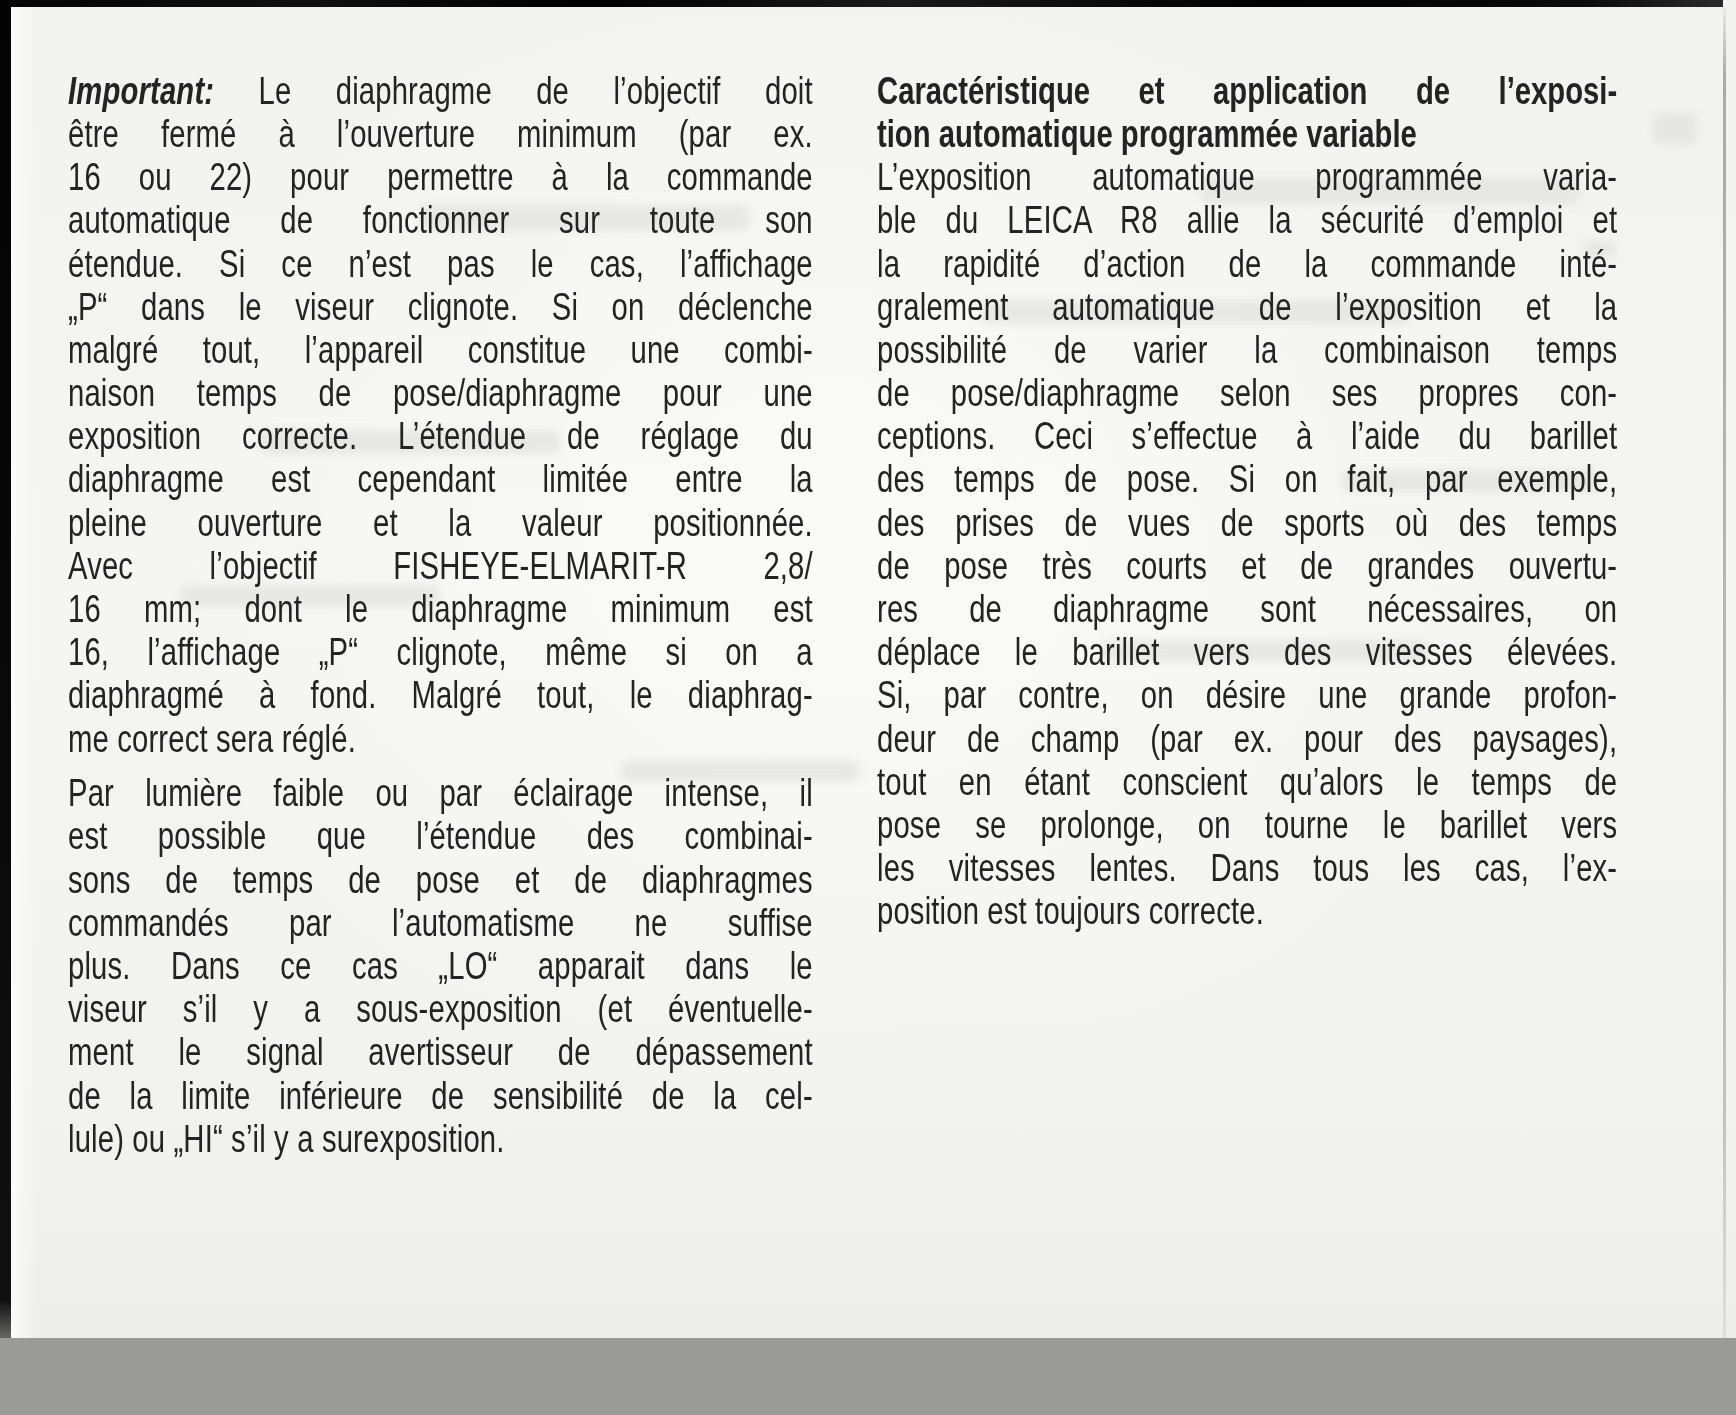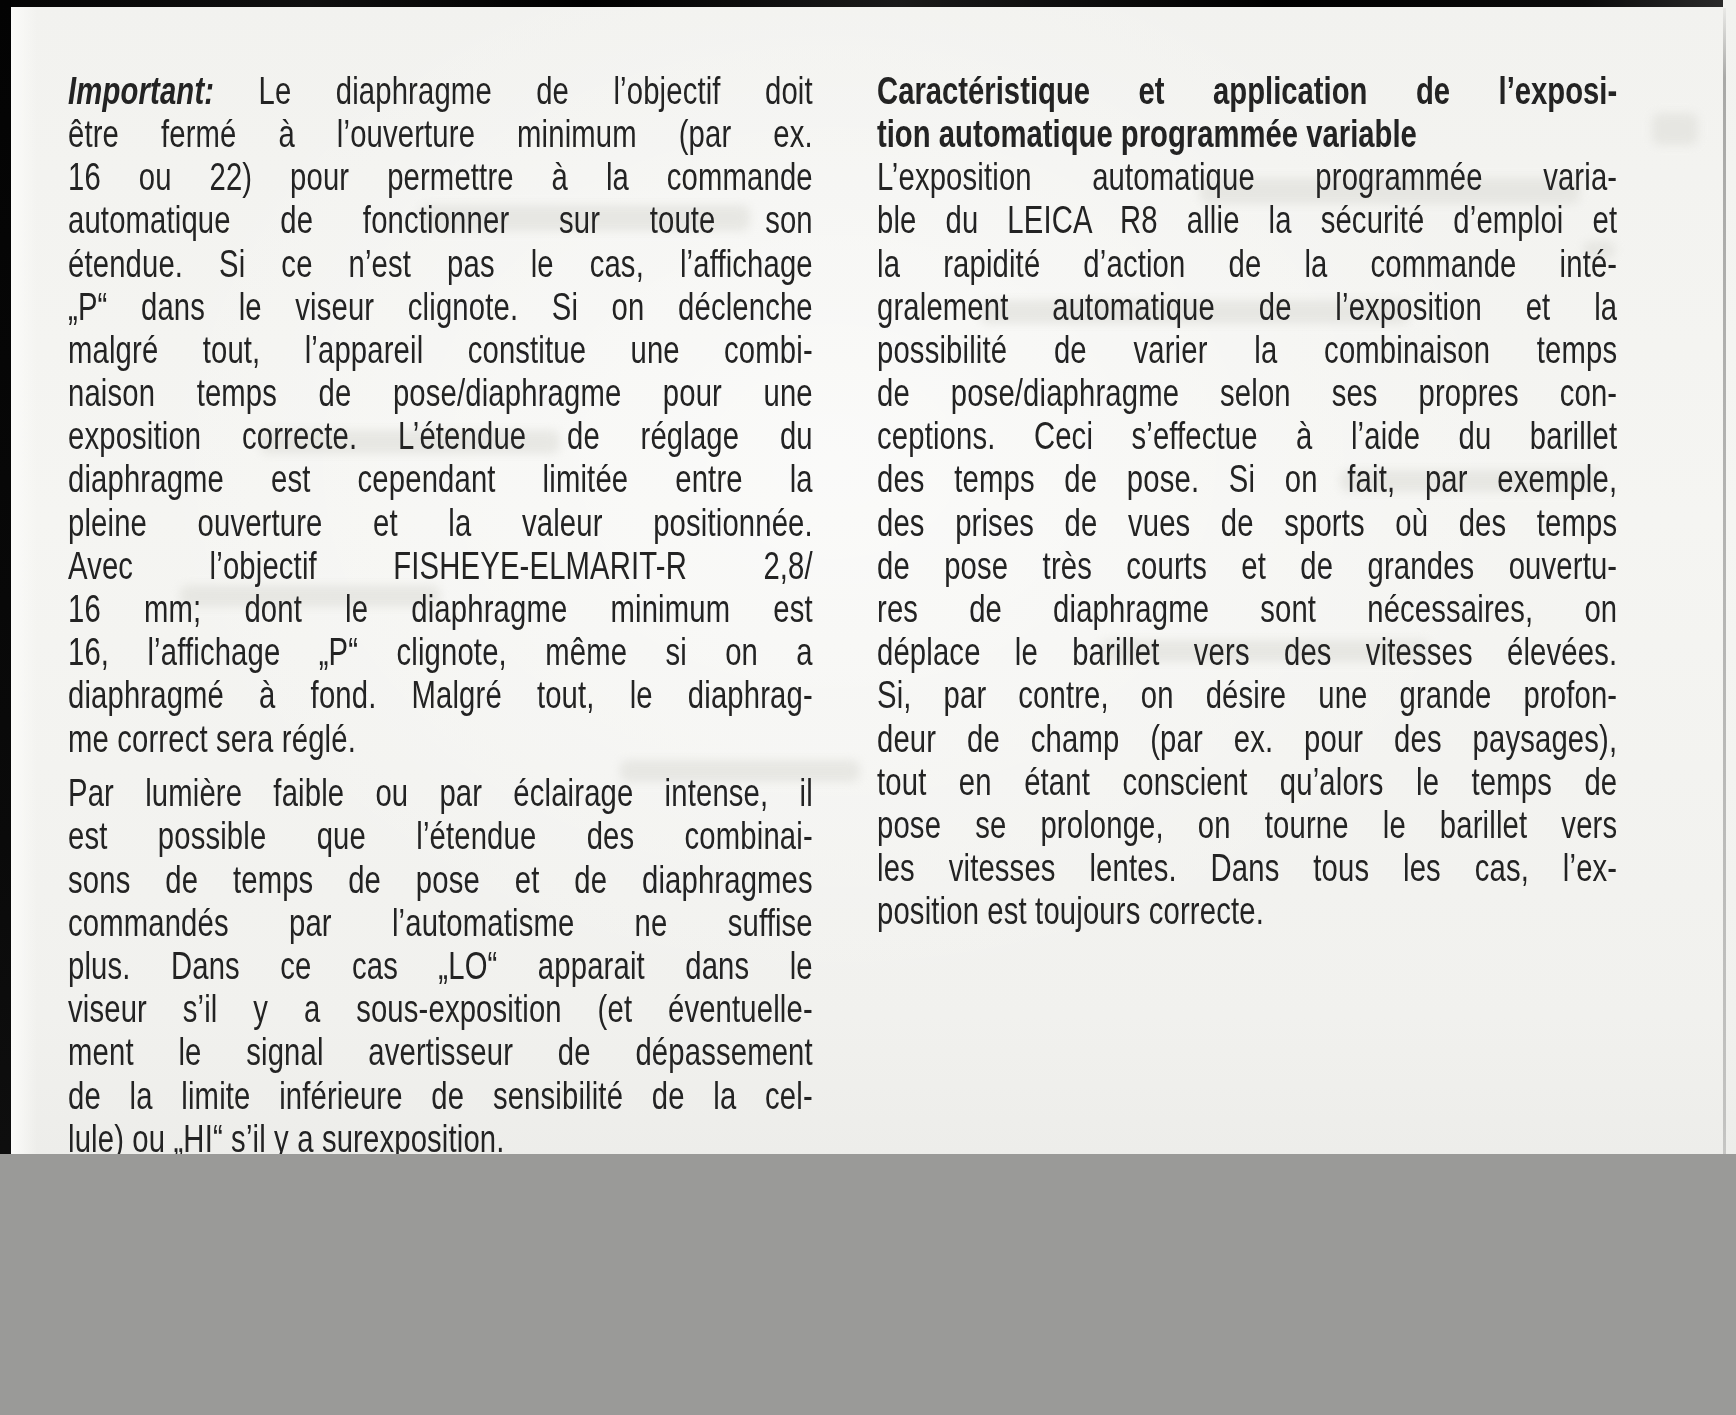--- a/index.html
+++ b/index.html
@@ -1,18 +1,18 @@
 <!DOCTYPE html>
 <html style="--ink: #232323; --pagenum: #474747;"><head>
 <meta charset="utf-8">
 <style>
   html,body{margin:0;padding:0;background:#9a9a98;}
   .scan{
     position:relative;
-    width:1736px;height:1154px;
+    width:1736px;height:1338px;
     background:
       radial-gradient(ellipse at 48% 40%, rgba(255,255,255,0.55) 0%, rgba(255,255,255,0) 55%),
       linear-gradient(180deg,#f2f2ef 0%, #f5f5f2 45%, #f1f1ee 88%, #ededea 100%);
     overflow:hidden;
     font-family:"Liberation Sans", sans-serif;
     color:var(--ink,#232323);
   }
   
   .column{
     position:absolute;top:68.8px;

